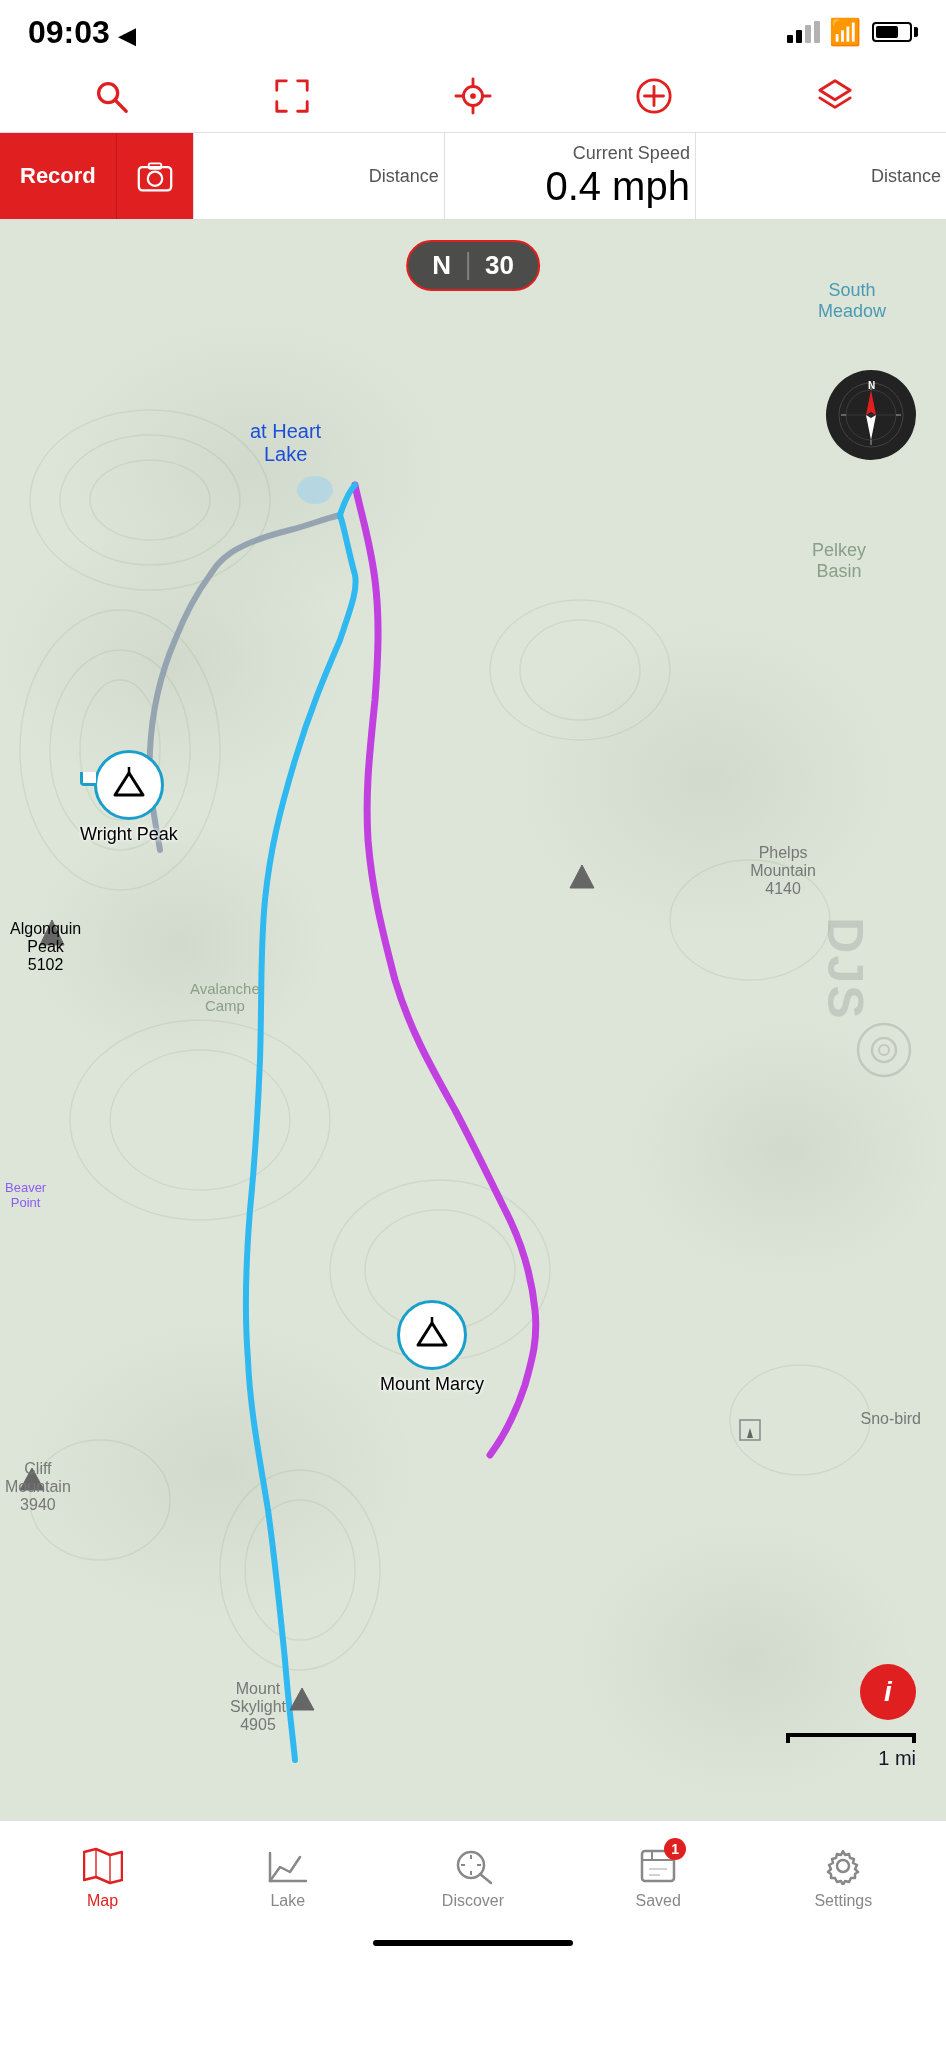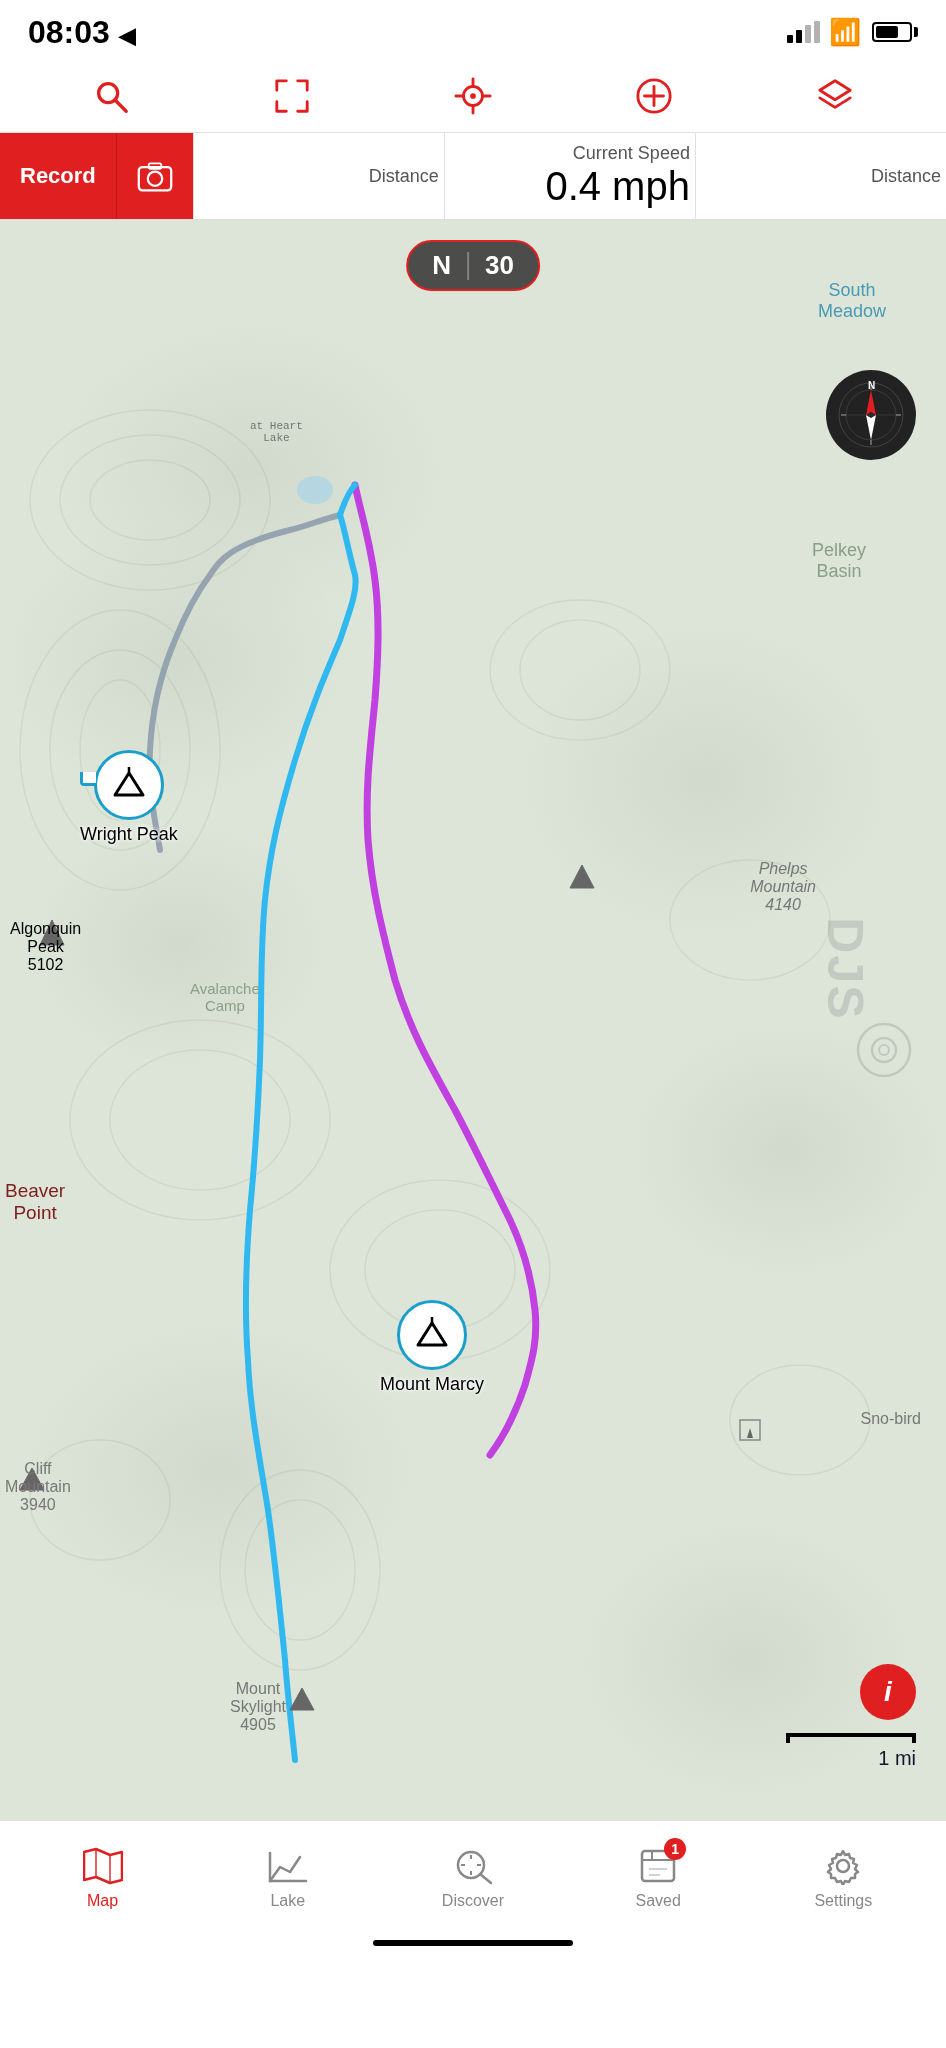--- a/index.html
+++ b/index.html
@@ -376,21 +376,21 @@
       position: absolute;
       border-radius: 50%;
       background: radial-gradient(ellipse, rgba(200,210,195,0.6) 0%, transparent 70%);
     }
   </style>
 </head>
 <body>
 
 <div class="status-bar">
   <div class="status-time">
-    <span>08:03</span>&nbsp;<span style="font-size:22px;">◀</span>
+    <span>09:03</span>&nbsp;<span style="font-size:22px;">◀</span>
   </div>
   <div class="status-icons">
     <div class="signal-bars">
       <div class="signal-bar" style="height:8px;"></div>
       <div class="signal-bar" style="height:13px;"></div>
       <div class="signal-bar" style="height:18px; opacity:0.3;"></div>
       <div class="signal-bar" style="height:22px; opacity:0.3;"></div>
     </div>
     <div style="font-size:26px;">
       📶
@@ -584,27 +584,27 @@
           <line x1="18" y1="6" x2="18" y2="0" stroke="#000" stroke-width="2.5"></line>
         </svg>
       </div>
     </div>
     <span class="marker-label">Wright Peak</span>
   </div>
 
   <div class="map-label blue" style="right:60px;top:60px;font-size:18px;">South<br>Meadow</div>
   <div class="map-label" style="right:80px;top:320px;font-size:18px;color:#8a9f88;">Pelkey<br>Basin</div>
   <div class="map-label" style="left:10px;top:700px;font-size:16px;color:#000000;">Algonquin<br>Peak<br>5102</div>
-  <div class="map-label" style="right:130px;top:640px;font-size:16px;color:#777;font-style:italic;">Phelps<br>Mountain<br>4140</div>
+  <div class="map-label" style="right:130px;top:624px;font-size:16px;color:#777;">Phelps<br>Mountain<br>4140</div>
   <div class="map-label" style="left:190px;top:760px;font-size:15px;color:#8a9f88;">Avalanche<br>Camp</div>
-  <div class="map-label" style="left:5px;top:960px;font-size:19px;color:#7f1d1d;">Beaver<br>Point</div>
+  <div class="map-label" style="left:5px;top:960px;font-size:13px;color:#8b5cf6;">Beaver<br>Point</div>
   <div class="map-label" style="left:5px;top:1240px;font-size:16px;color:#777;">Cliff<br>Mountain<br>3940</div>
   <div class="map-label" style="left:230px;top:1460px;font-size:16px;color:#777;">Mount<br>Skylight<br>4905</div>
   <div class="map-label" style="right:25px;top:1190px;font-size:16px;color:#777;">Sno-bird</div>
-  <div class="map-label blue" style="left:250px;top:200px;font-size:11px;color:#737373;font-family:Liberation Mono, monospace;">at Heart<br>Lake</div>
+  <div class="map-label blue" style="left:250px;top:200px;font-size:20px;color:#1d4ed8;">at Heart<br>Lake</div>
 
   <div class="info-btn">i</div>
 
   <div class="scale-bar">
     <div class="scale-line">
       <div style="width:130px;border-top:4px solid #000;border-left:4px solid #000;border-right:4px solid #000;height:10px;"></div>
     </div>
     <div class="scale-label">1 mi</div>
   </div>
 </div>

